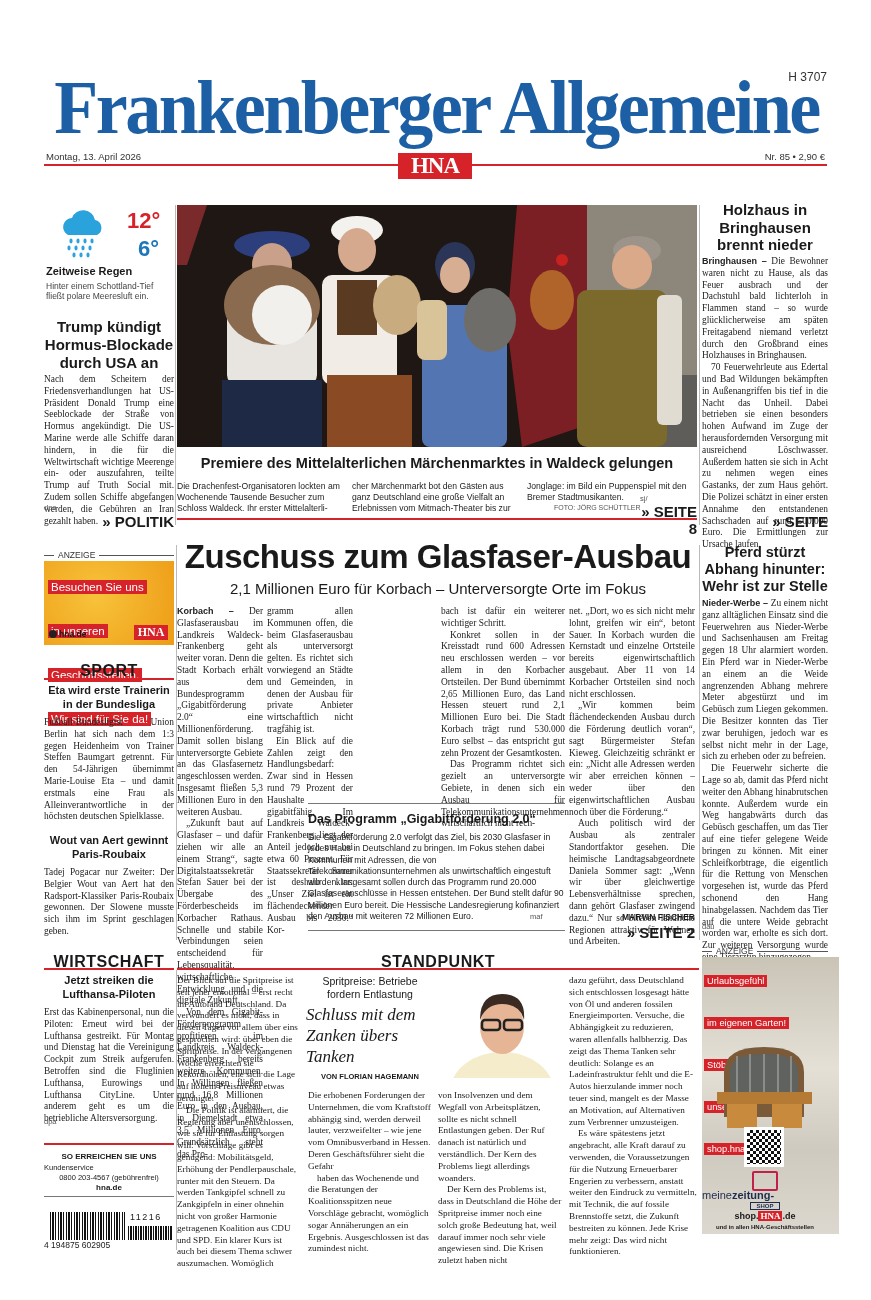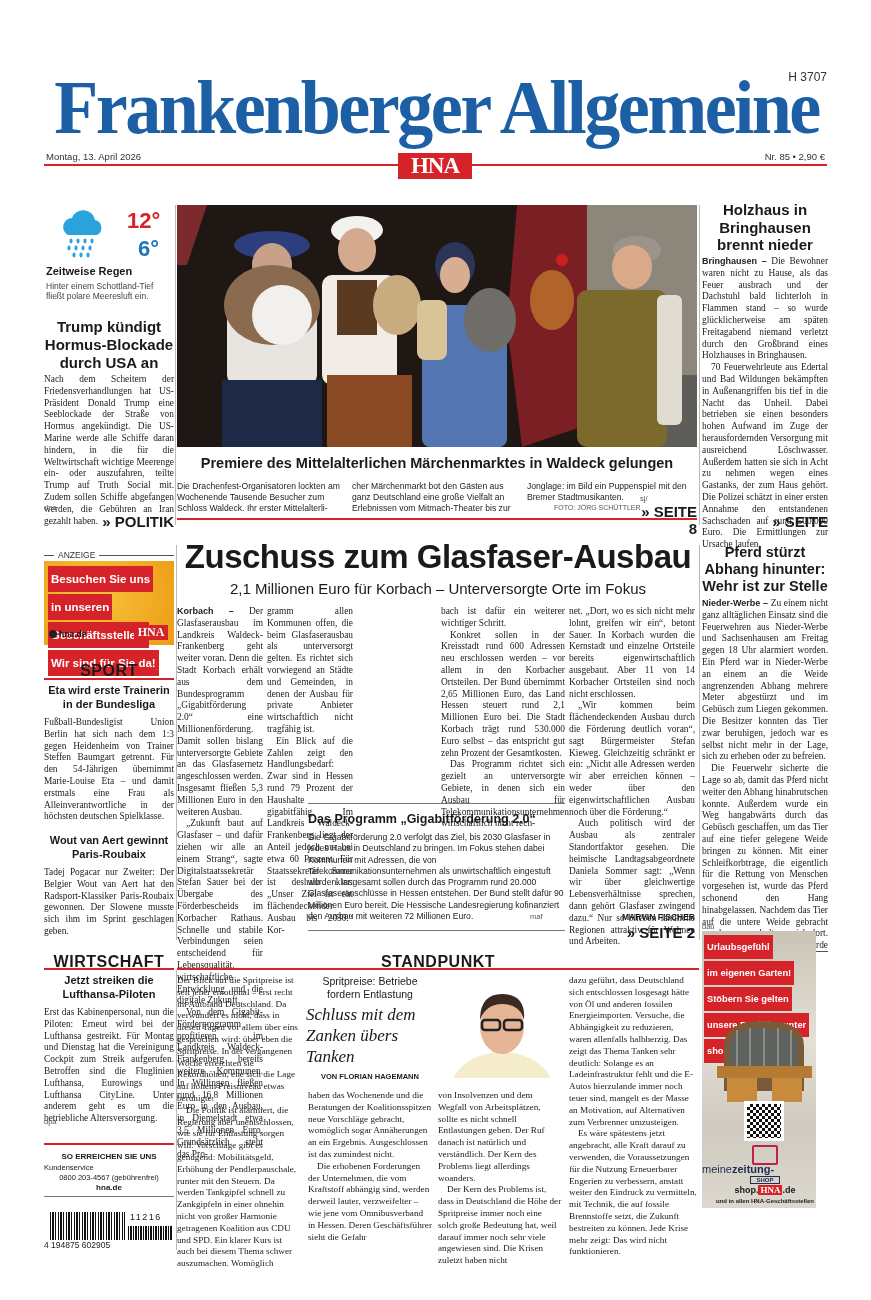--- a/index.html
+++ b/index.html
@@ -29,21 +29,21 @@
 .vline{background:#bbb;width:1px}
 .redline{background:#d6232a;height:2px}
 .section-head{font-family:"Liberation Sans",sans-serif;font-weight:bold;font-size:16px;text-align:center;letter-spacing:.5px}
 
 #photo{left:177px;top:205px;width:520px;height:242px;overflow:hidden;background:#1c1410}
 #photo-cap{left:177px;top:455px;width:520px;font-size:14.5px}
 .capcol{font-family:"Liberation Sans",sans-serif;font-size:8.6px;line-height:11px;color:#222}
 .tag-anzeige{font-family:"Liberation Sans",sans-serif;font-size:8.5px;color:#333;display:flex;align-items:center;gap:4px}
 .tag-anzeige:before,.tag-anzeige:after{content:"";flex:1;height:1px;background:#555}
 .tag-anzeige:before{flex:0 0 10px}
-.ad-strip{background:#d6232a;color:#fff;font-family:"Liberation Sans",sans-serif;font-weight:bold;display:inline-block;padding:6px 3px;margin:1px 0;line-height:14px}
+.ad-strip{background:#d6232a;color:#fff;font-family:"Liberation Sans",sans-serif;font-weight:normal;display:inline-block;padding:0 3px;margin:15px 0;line-height:14px}
 </style>
 </head>
 <body>
 
 <div class="abs" id="h-code" style="font-family:'Liberation Sans',sans-serif">H 3707</div>
 <div class="abs" id="mast-title">Frankenberger Allgemeine</div>
 <div class="abs sans" id="date">Montag, 13. April 2026</div>
 <div class="abs sans" id="issue">Nr. 85  •  2,90 €</div>
 <div class="abs" id="mast-line"></div>
 <div class="abs" id="hna-logo">HNA</div>
@@ -239,36 +239,36 @@
 <div class="abs" style="left:450px;top:982px;width:104px;height:96px;background:#fff;overflow:hidden">
   <svg width="104" height="96" viewBox="0 0 104 96">
     <ellipse cx="52" cy="110" rx="52" ry="40" fill="#f4eccb"></ellipse>
     <ellipse cx="52" cy="45" rx="22" ry="27" fill="#e5b596"></ellipse>
     <path d="M30 38 Q30 12 52 12 Q76 12 74 38 Q70 22 52 22 Q36 22 30 38Z" fill="#3a2a22"></path>
     <rect x="32" y="38" width="18" height="10" rx="3" fill="none" stroke="#222" stroke-width="2.5"></rect>
     <rect x="54" y="38" width="18" height="10" rx="3" fill="none" stroke="#222" stroke-width="2.5"></rect>
   </svg>
 </div>
 <div class="abs body" style="left:308px;top:1090px;width:124px;font-size:9.2px;text-align:left">
+  <p>Die erhobenen Forderungen der Unternehmen, die vom Kraftstoff abhängig sind, werden derweil lauter, verzweifelter – wie jene vom Omnibusverband in Hessen. Deren Geschäftsführer sieht die Gefahr</p>
   <p>haben das Wochenende und die Beratungen der Koalitionsspitzen neue Vorschläge gebracht, womöglich sogar Annäherungen an ein Ergebnis. Ausgeschlossen ist das zumindest nicht.</p>
-  <p>Die erhobenen Forderungen der Unternehmen, die vom Kraftstoff abhängig sind, werden derweil lauter, verzweifelter – wie jene vom Omnibusverband in Hessen. Deren Geschäftsführer sieht die Gefahr</p>
 </div>
 <div class="abs body" style="left:438px;top:1090px;width:124px;font-size:9.2px;text-align:left">
   <p>von Insolvenzen und dem Wegfall von Arbeitsplätzen, sollte es nicht schnell Entlastungen geben. Der Ruf danach ist natürlich und verständlich. Der Kern des Problems liegt allerdings woanders.</p>
   <p>Der Kern des Problems ist, dass in Deutschland die Höhe der Spritpreise immer noch eine solch große Bedeutung hat, weil darauf immer noch sehr viele angewiesen sind. Die Krisen zuletzt haben nicht</p>
 </div>
 <div class="abs body" style="left:569px;top:975px;width:128px;font-size:9.2px;text-align:left">
   <p>dazu geführt, dass Deutschland sich entschlossen losgesagt hätte von Öl und anderen fossilen Energieimporten. Versuche, die Abhängigkeit zu reduzieren, waren allenfalls halbherzig. Das zeigt das Thema Tanken sehr deutlich: Solange es an Ladeinfrastruktur fehlt und die E-Autos hierzulande immer noch teuer sind, mangelt es der Masse an Motivation, auf Alternativen zum Verbrenner umzusteigen.</p>
   <p>Es wäre spätestens jetzt angebracht, alle Kraft darauf zu verwenden, die Voraussetzungen für die Nutzung Erneuerbarer Engerien zu verbessern, anstatt weiter den Eindruck zu vermitteln, mit Technik, die auf fossile Brennstoffe setzt, die Zukunft bestreiten zu können. Jede Krise mehr zeigt: Das wird nicht funktionieren.</p>
 </div>
 
 <div class="abs tag-anzeige" style="left:702px;top:946px;width:126px">
     <span>ANZEIGE</span>
   </div>
-<div class="abs" style="left:702px;top:931px;width:114px;height:277px;background:linear-gradient(180deg,#c9c4b6 0%,#e4e0d6 40%,#cfcabf 70%,#dcd8cf 100%);overflow:hidden">
+<div class="abs" style="left:702px;top:957px;width:137px;height:277px;background:linear-gradient(180deg,#c9c4b6 0%,#e4e0d6 40%,#cfcabf 70%,#dcd8cf 100%);overflow:hidden">
   <div style="padding:3px 2px;font-size:9.3px">
     <span class="ad-strip" style="line-height:12px">Urlaubsgefühl</span><br>
     <span class="ad-strip" style="line-height:12px">im eigenen Garten!</span><br>
     <span class="ad-strip" style="line-height:12px">Stöbern Sie gelten</span><br>
     <span class="ad-strip" style="line-height:12px">unsere Produkte unter</span><br>
     <span class="ad-strip" style="line-height:12px">shop.hna.de</span>
   </div>
   <div class="abs" style="left:10px;top:85px;width:105px;height:90px">
     <svg width="105" height="90" viewBox="0 0 105 90">
       <path d="M12 30 Q12 5 52 5 Q92 5 92 30 L92 75 L12 75Z" fill="#7b5a3a"></path>

